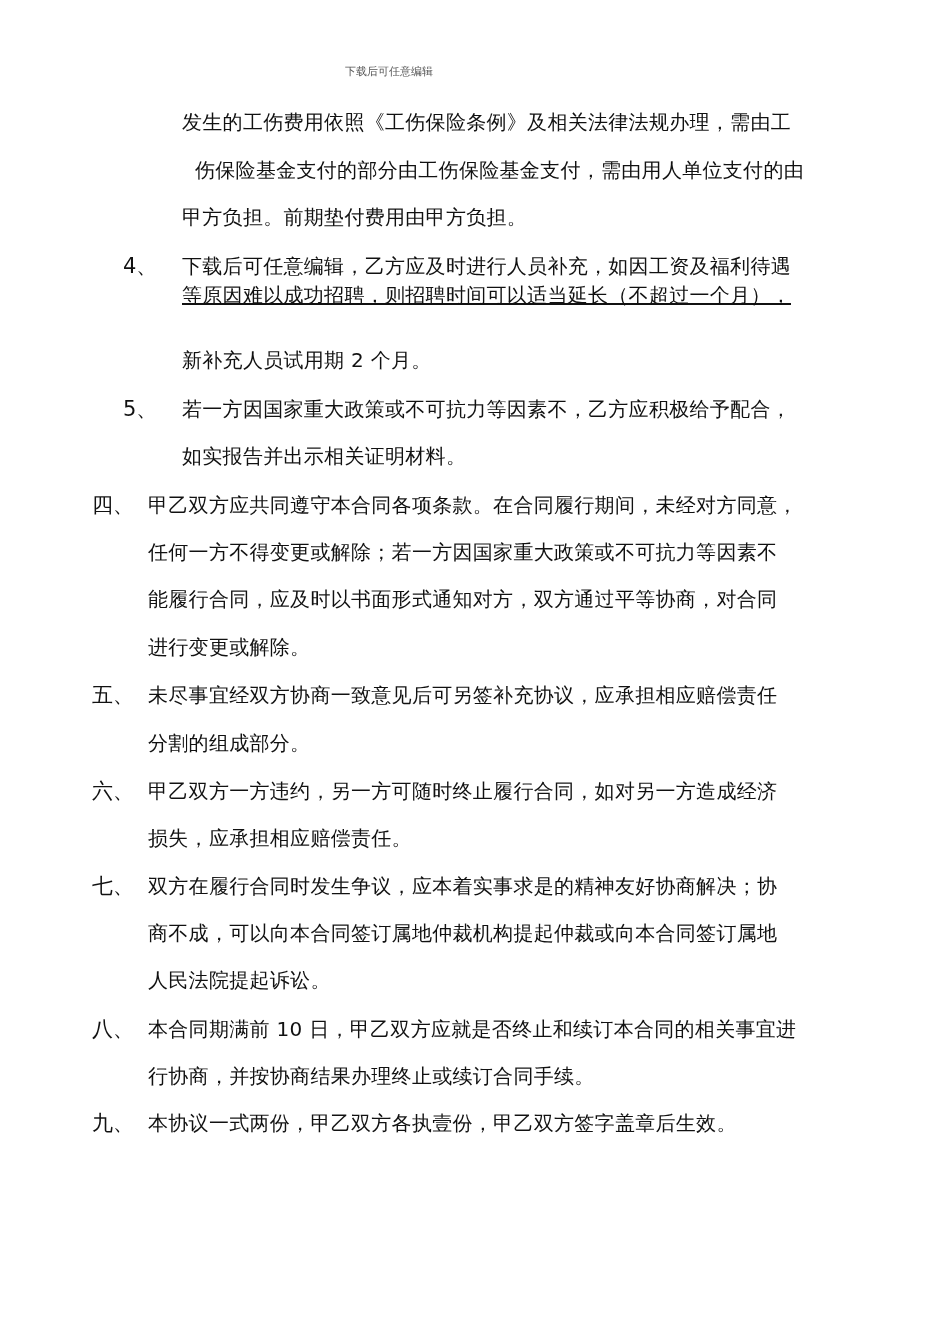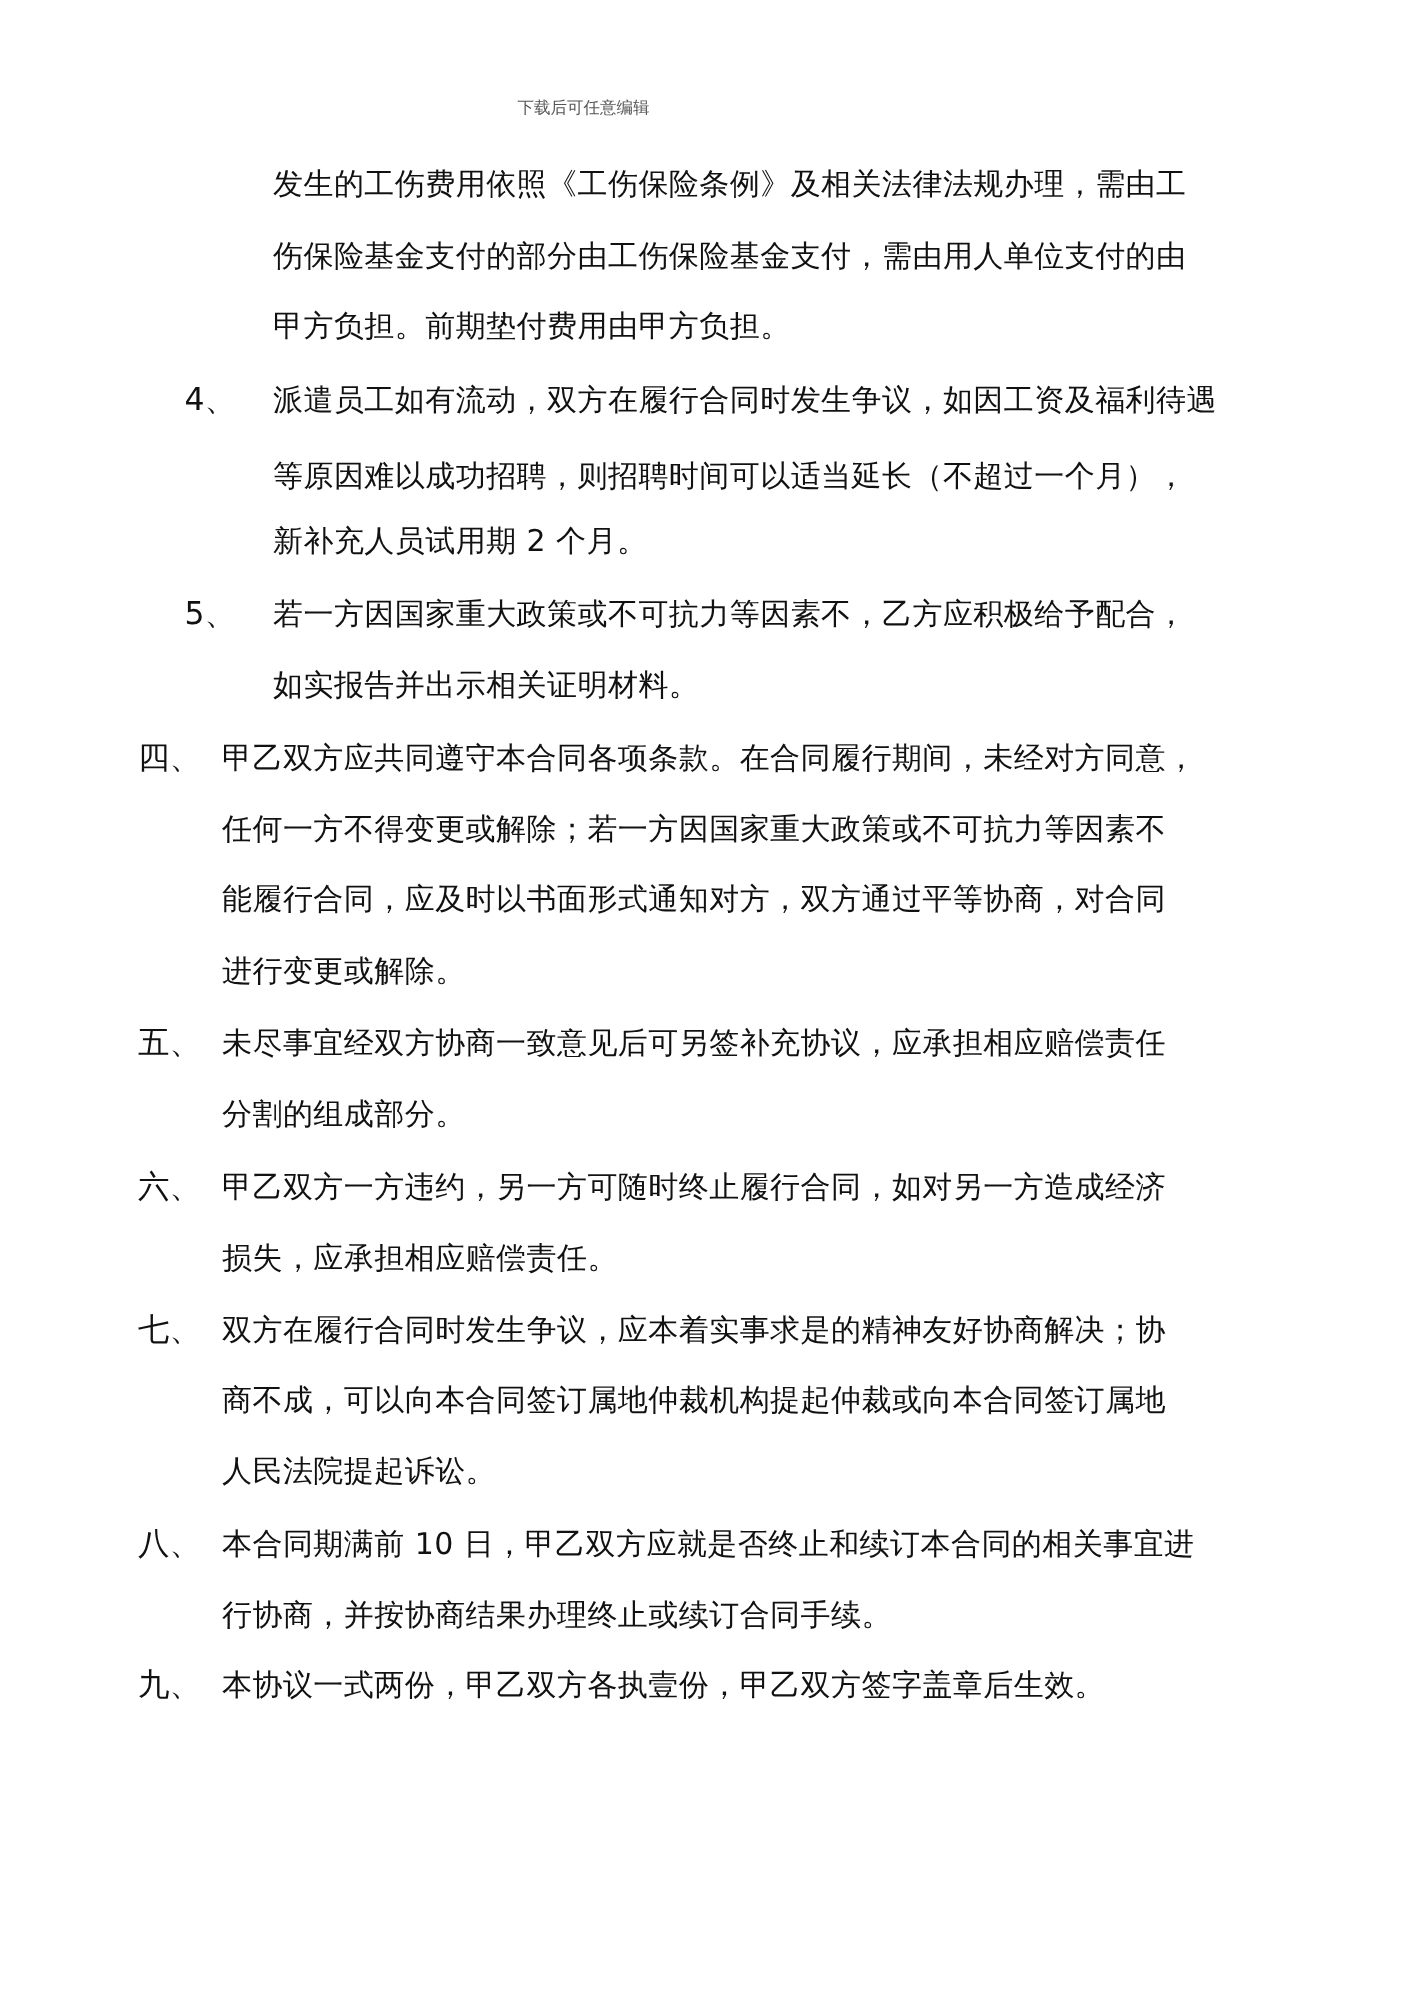--- a/index.html
+++ b/index.html
@@ -10,28 +10,28 @@
   .line { position: absolute; font-size: 20px; line-height: 30px; white-space: nowrap; letter-spacing: 0.3px; }
   .num { position: absolute; font-size: 21px; line-height: 30px; white-space: nowrap; }
 </style>
 </head>
 <body>
 
 <div class="page-header">下载后可任意编辑</div>
 
 <div>
   <div class="line" style="top:107px;left:182px;">发生的工伤费用依照《工伤保险条例》及相关法律法规办理，需由工</div>
-  <div class="line" style="top:155px;left:182px;text-align:center;">伤保险基金支付的部分由工伤保险基金支付，需由用人单位支付的由</div>
+  <div class="line" style="top:155px;left:195px;text-align:center;">伤保险基金支付的部分由工伤保险基金支付，需由用人单位支付的由</div>
   <div class="line" style="top:202px;left:182px;">甲方负担。前期垫付费用由甲方负担。</div>
 </div>
 
 <div>
   <div class="num" style="top:251px;left:123px;">4、</div>
-  <div class="line" style="top:251px;left:182px;">派遣员工如有流动，双方在履行合同时发生争议，如因工资及福利待遇</div>
-  <div class="line" style="top:302px;left:182px;">等原因难以成功招聘，则招聘时间可以适当延长（不超过一个月），</div>
+  <div class="line" style="top:251px;left:182px;">下载后可任意编辑，乙方应及时进行人员补充，如因工资及福利待遇</div>
+  <div class="line" style="top:280px;left:182px;text-decoration:underline;">等原因难以成功招聘，则招聘时间可以适当延长（不超过一个月），</div>
   <div class="line" style="top:345px;left:182px;">新补充人员试用期 2 个月。</div>
 </div>
 
 <div>
   <div class="num" style="top:394px;left:123px;">5、</div>
   <div class="line" style="top:394px;left:182px;">若一方因国家重大政策或不可抗力等因素不，乙方应积极给予配合，</div>
   <div class="line" style="top:441px;left:182px;">如实报告并出示相关证明材料。</div>
 </div>
 
 <div>

